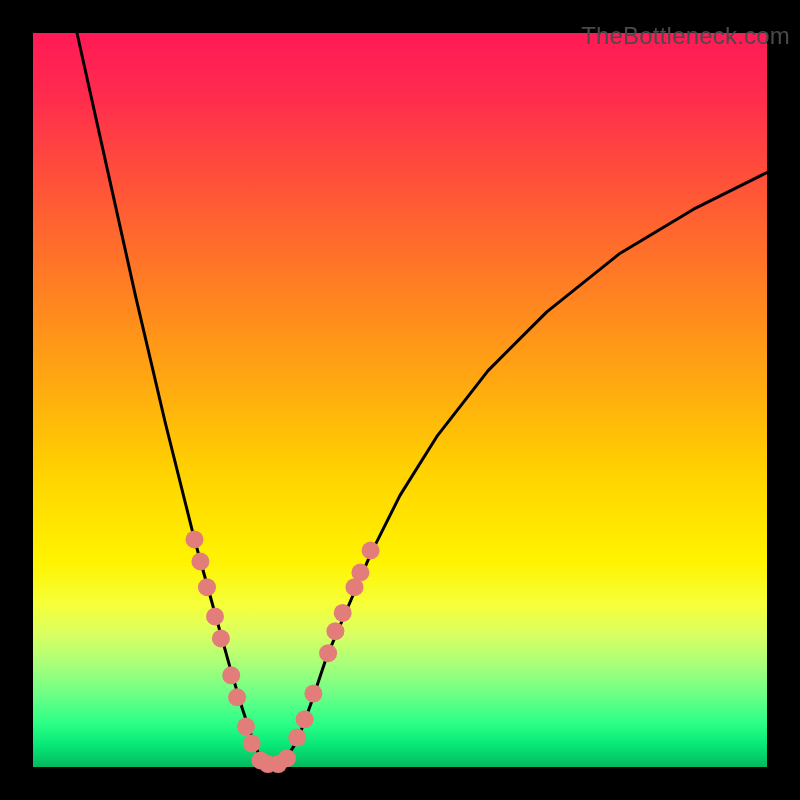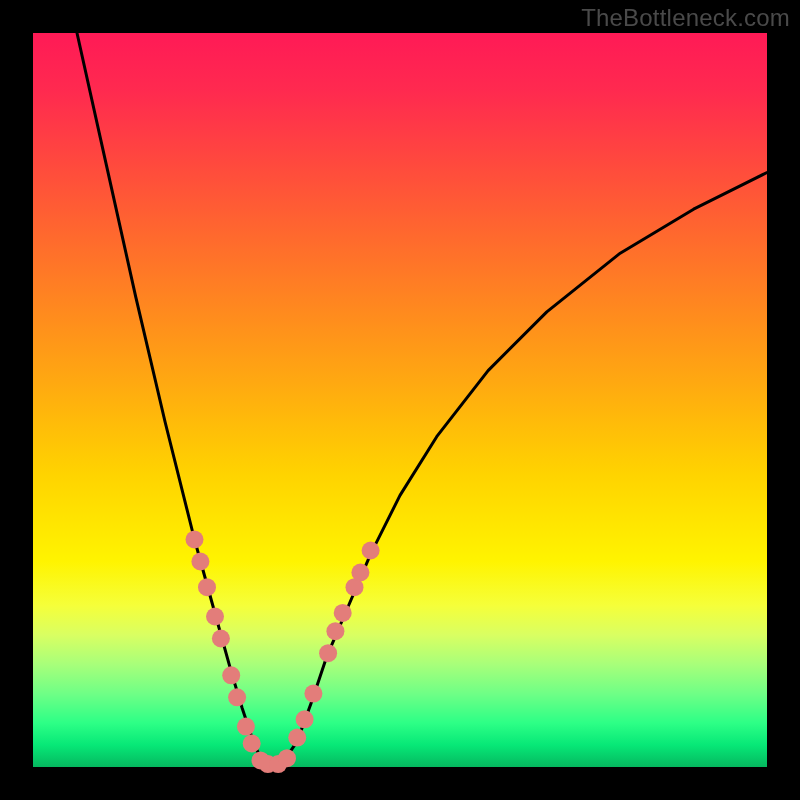--- a/index.html
+++ b/index.html
@@ -45,21 +45,21 @@
   svg.curve {
     position: absolute;
     left: 0;
     top: 0;
     width: 734px;
     height: 734px;
     overflow: visible;
   }
   .attribution {
     position: absolute;
-    top: 4px;
+    top: 22px;
     right: 10px;
     color: #4a4a4a;
     font-size: 24px;
     font-weight: 400;
     letter-spacing: 0.2px;
     font-family: Arial, Helvetica, sans-serif;
   }
 </style>
 </head>
 <body>

